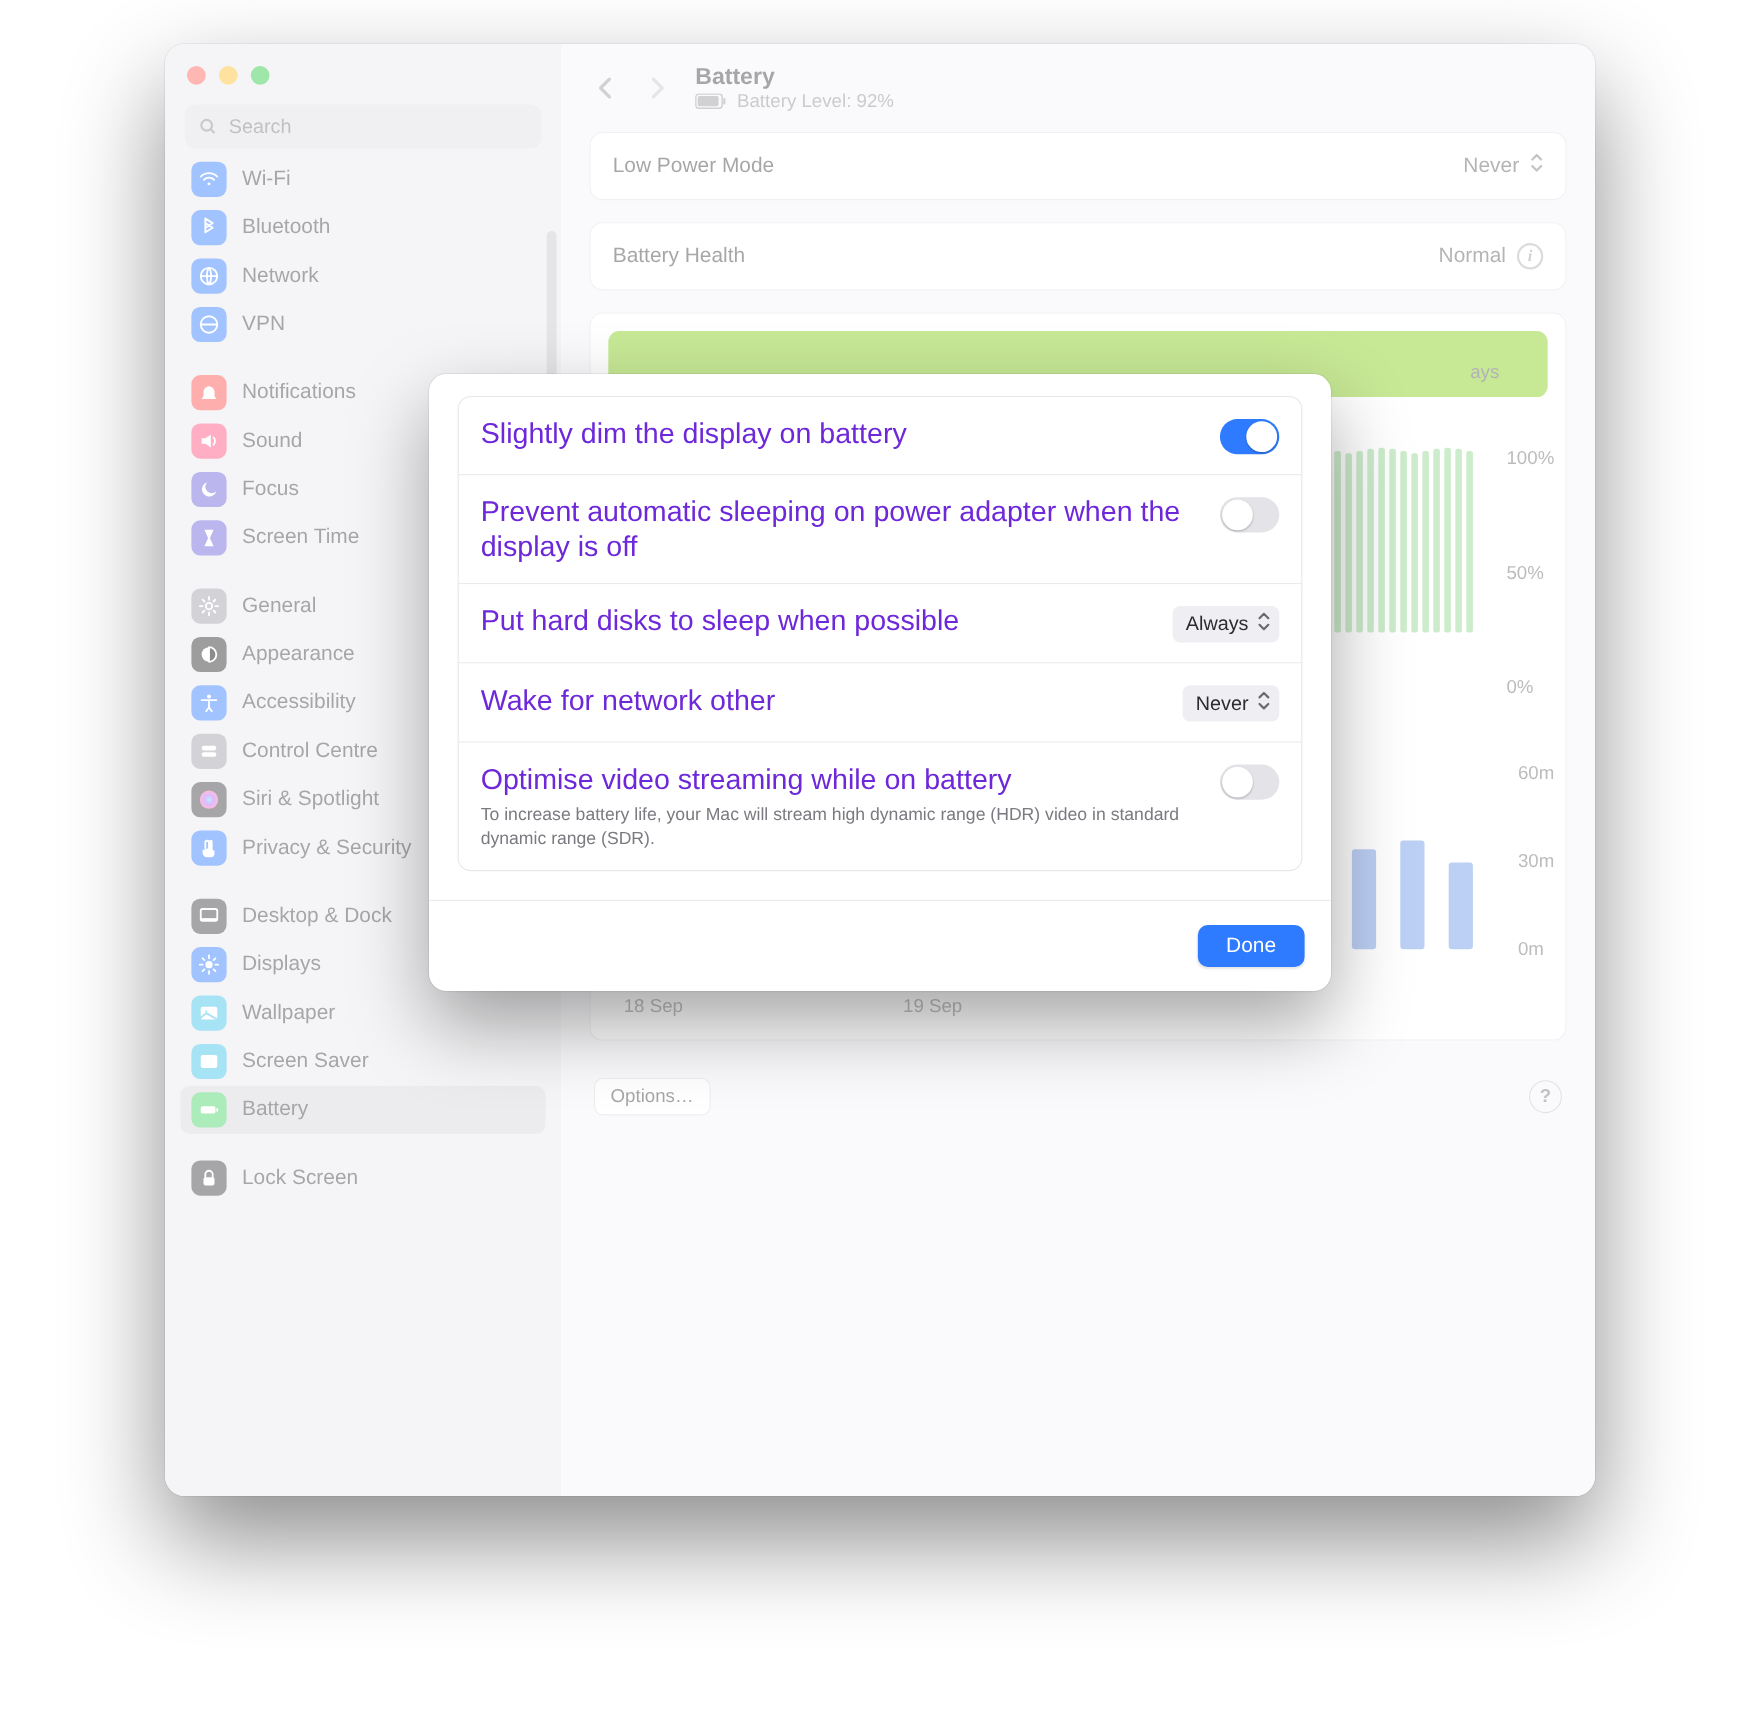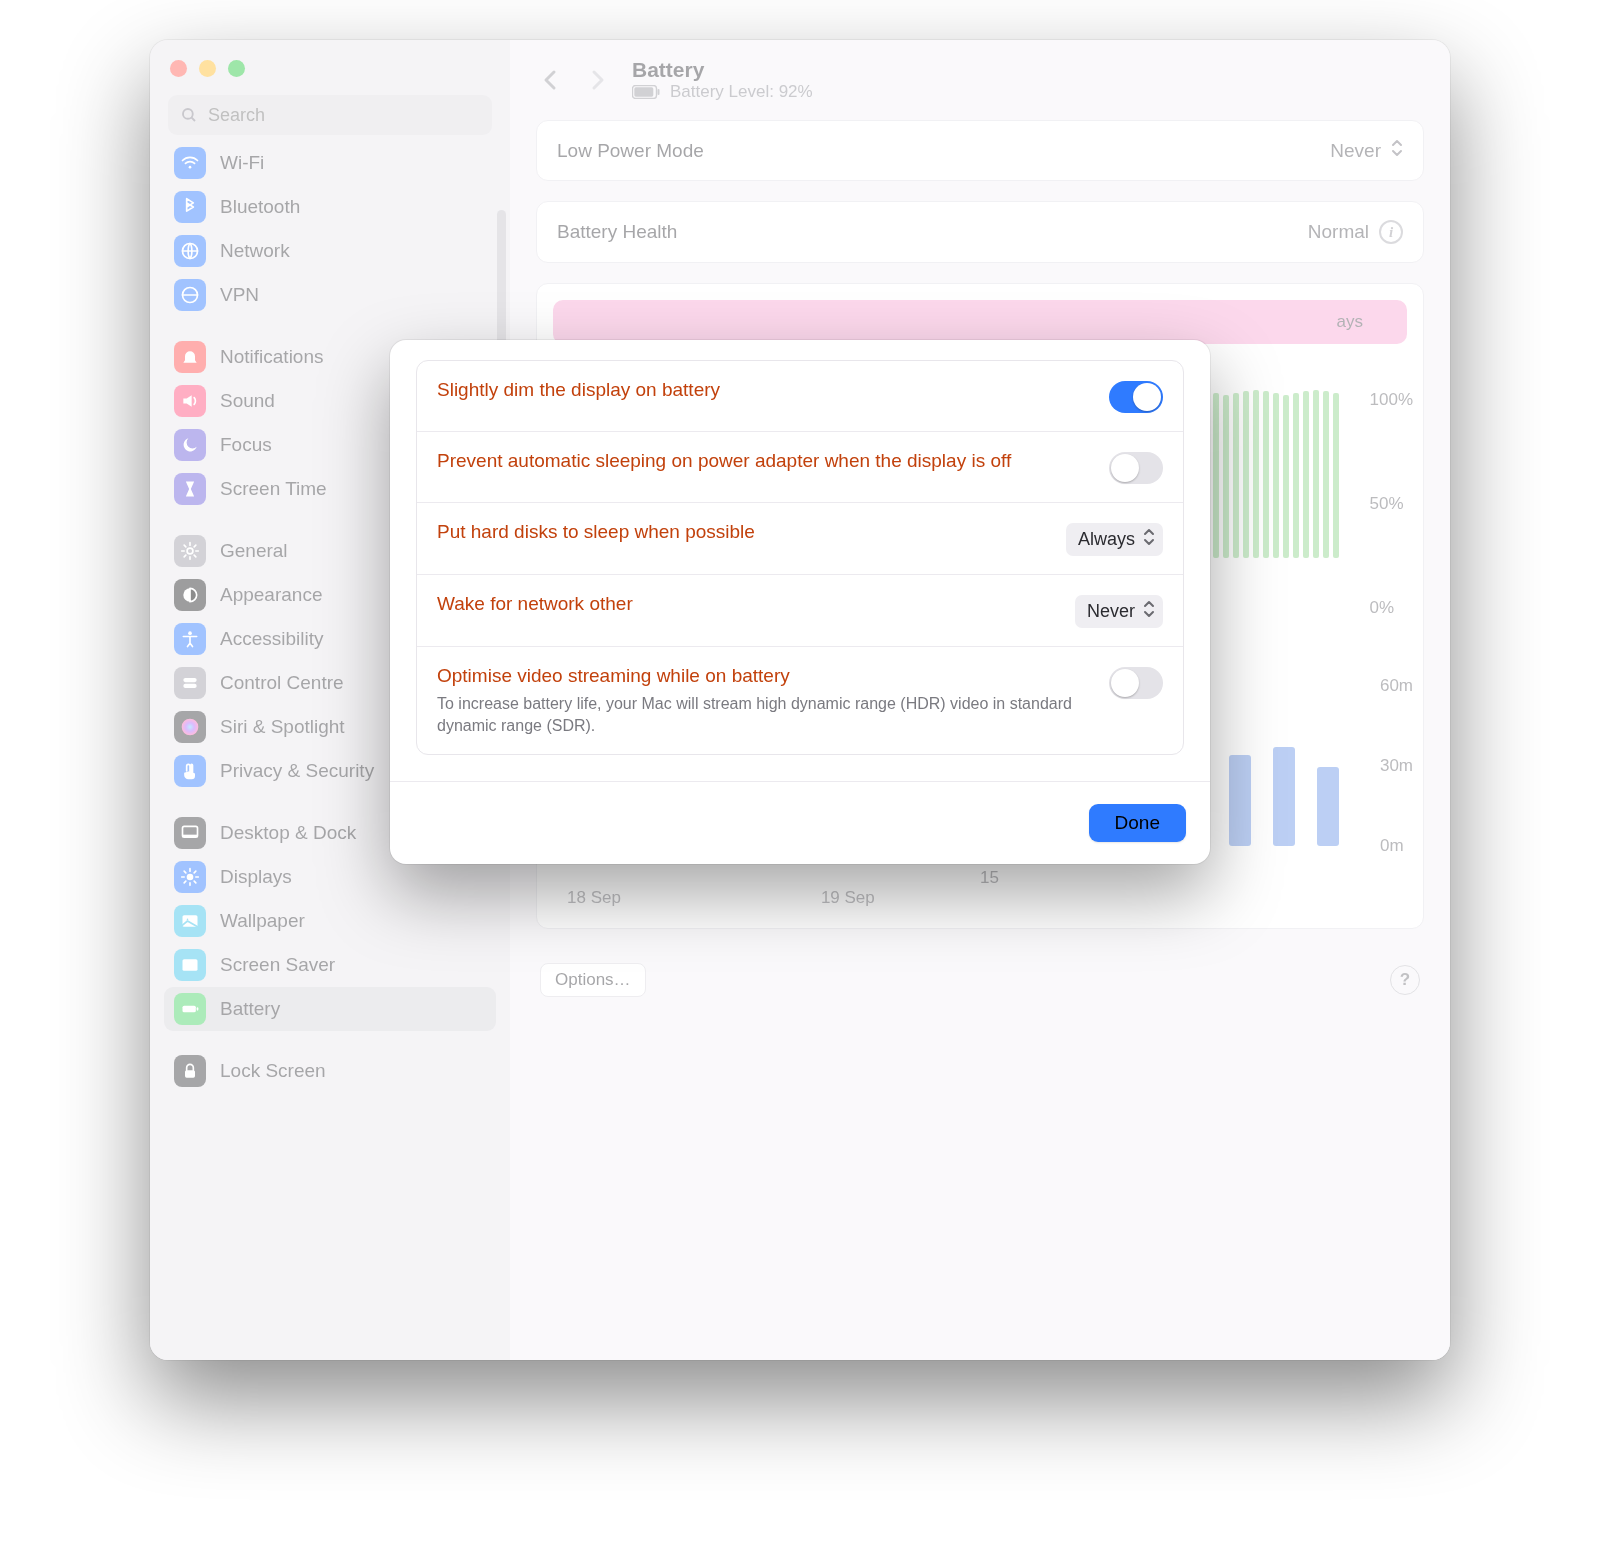--- a/index.html
+++ b/index.html
@@ -65,21 +65,21 @@
     background:#fff; border:1px solid #e1dfe6; border-radius:12px; padding:0; margin-bottom:20px;
   }
   .row {
     display:flex; align-items:center; justify-content:space-between; padding:18px 20px; font-size:19px; color:#3b3b40; border-bottom:1px solid #eceaef;
   }
   .row:last-child{border-bottom:0}
   .row .val { display:flex; align-items:center; gap:10px; color:#5a5a60; }
   .chev-updown { color:#8a8a90; }
   .infoc{ width:24px;height:24px;border:2px solid #b0afb6;border-radius:50%;display:flex;align-items:center;justify-content:center;color:#9b9aa1;font-size:15px;font-weight:600;font-style:italic;font-family:Georgia,serif; }
 
-  .tabbar { display:flex; background:#f9a8d4; border-radius:10px; padding:4px; margin:16px; font-size:17px; }
+  .tabbar { display:flex; background:#84cc16; border-radius:10px; padding:4px; margin:16px; font-size:17px;flex-direction:column; }
   .tab { flex:1; text-align:center; padding:8px 0; border-radius:8px; color:#56565c; }
   .tab.right { margin-left:auto; flex:none; padding:8px 40px; }
 
   .chart-area { position:relative; height:520px; margin:4px 4px 0 4px; }
   .ylabels { position:absolute; right:6px; top:30px; display:flex; flex-direction:column; gap:84px; font-size:17px; color:#6a6a70; text-align:left; }
   .ylabels2 { position:absolute; right:6px; top:316px; display:flex; flex-direction:column; gap:60px; font-size:17px; color:#6a6a70; }
   .bars-green { position:absolute; left:10px; right:80px; top:28px; height:170px; display:flex; align-items:flex-end; gap:4px; }
   .bars-green .b{ width:6px; background:#8fd68d; border-radius:2px; }
   .mid-date { position:absolute; left:50%; top:212px; color:#6a6a70; font-size:17px; }
   .bars-blue { position:absolute; left:10px; right:80px; top:316px; height:170px; display:flex; align-items:flex-end; gap:22px; }
@@ -99,34 +99,34 @@
   }
   .sheet-inner { padding:20px 26px 4px 26px; }
   .sheet-group {
     border:1px solid #e8e6eb; border-radius:12px; background:#fff; overflow:hidden;
   }
   .sg-row {
     display:flex; align-items:flex-start; justify-content:space-between; gap:24px; padding:18px 20px; border-bottom:1px solid #eceaef;
   }
   .sg-row:last-child{border-bottom:0}
   .sg-main { display:flex; flex-direction:column; gap:6px; flex:1; }
-  .sg-title { font-size:19px; color:#c2410c; }
+  .sg-title { font-size:26px; color:#6d28d9; }
   .sg-desc { font-size:16px; color:#7a7a80; line-height:1.35; }
   .toggle {
     width:54px;height:32px;border-radius:20px;background:#e4e3e8;position:relative;flex:none;margin-top:2px;
   }
   .toggle .knob{ position:absolute; top:2px; left:2px; width:28px; height:28px; background:#fff; border-radius:50%; box-shadow:0 1px 2px rgba(0,0,0,0.25); transition:none; }
   .toggle.on{ background:#2f7bff; }
   .toggle.on .knob{ left:auto; right:2px; }
   .select-pill {
     background:#efeef2; border-radius:7px; padding:5px 8px 5px 12px; font-size:18px; color:#2b2b30; display:flex; align-items:center; gap:8px; flex:none; margin-top:2px;
   }
   .sheet-foot { display:flex; justify-content:flex-end; padding:22px 24px 22px 24px; border-top:1px solid #eceaef; margin-top:22px; }
   .done-btn {
-    background:#2f7bff; color:#000000; font-size:19px; border:0; border-radius:9px; padding:8px 26px; font-weight:500;
+    background:#2f7bff; color:#ffffff; font-size:19px; border:0; border-radius:9px; padding:8px 26px; font-weight:500;
     box-shadow: 0 1px 2px rgba(0,0,0,0.1);
   }
 
   .scrollbar-ind { position:absolute; right:4px; top:170px; width:9px; height:160px; background:#c6c4cb; border-radius:5px; }
 </style>
 </head>
 <body>
 
 <div class="stage">
   <div class="window">

